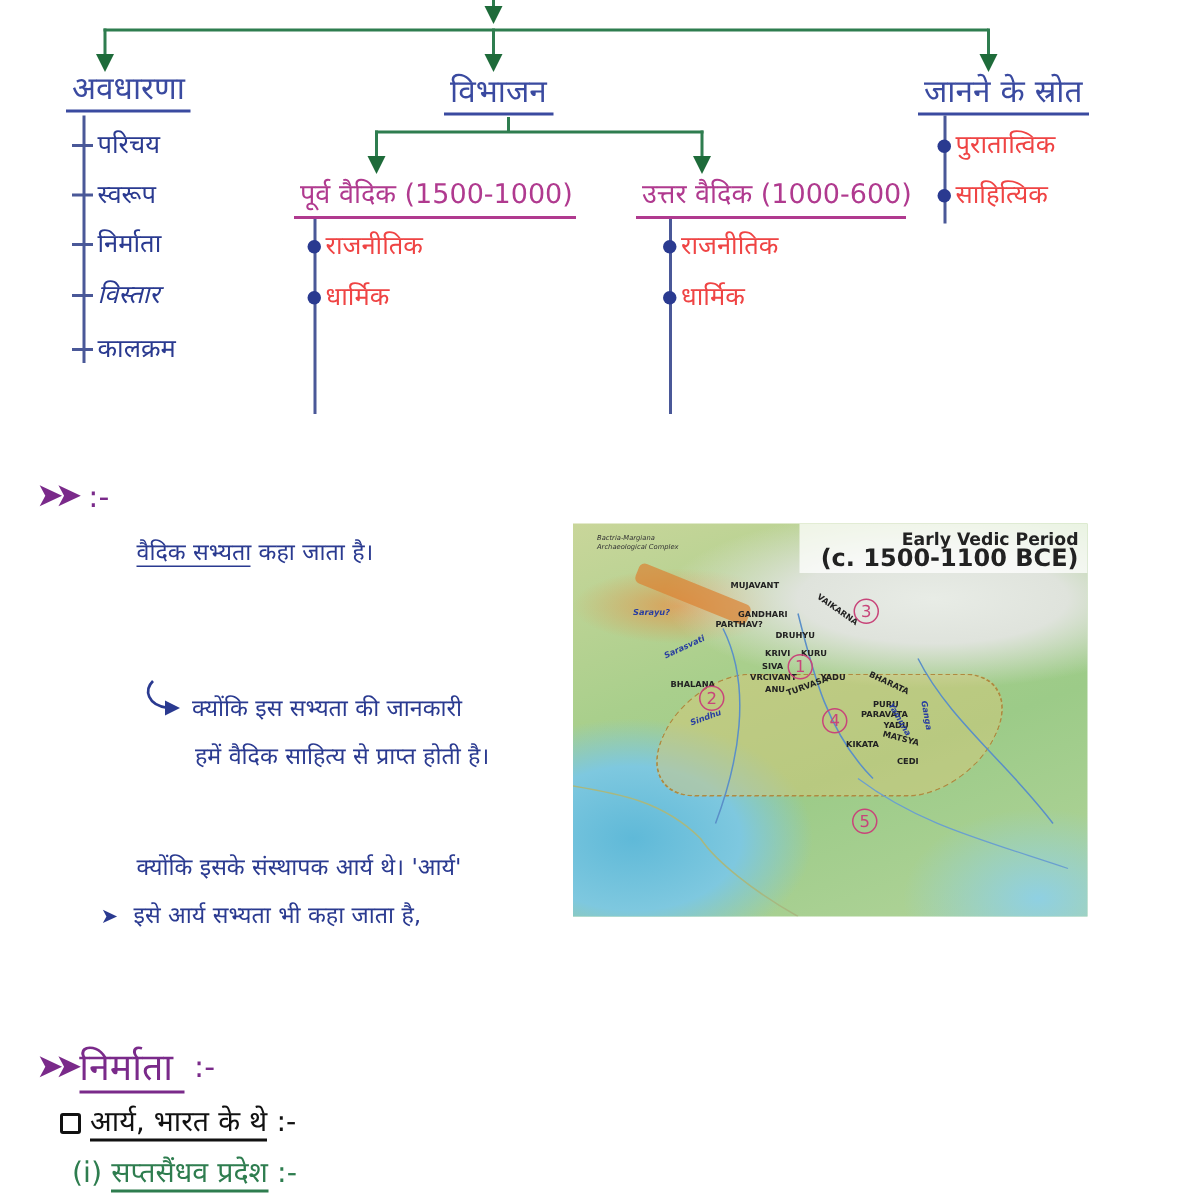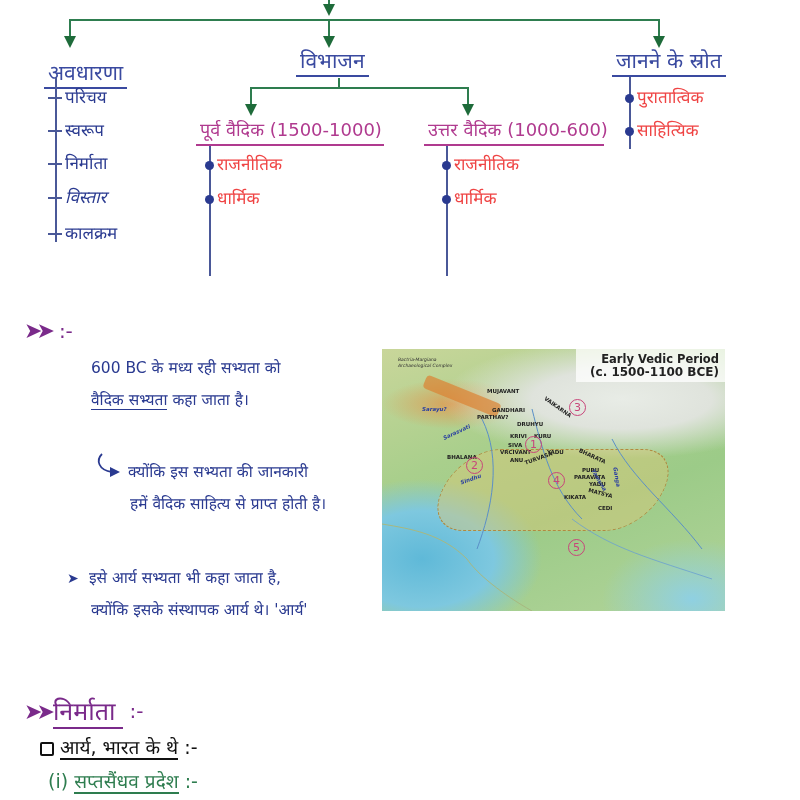--- a/index.html
+++ b/index.html
@@ -39,21 +39,21 @@
     position:absolute; left:382px; top:349px; width:343px; height:262px; overflow:hidden;
     background:
       radial-gradient(ellipse 120px 80px at 40px 210px, #5fb9d8 0%, #7ec8df 60%, transparent 100%),
       radial-gradient(ellipse 90px 60px at 310px 250px, #8fd0e2 0%, transparent 100%),
       radial-gradient(ellipse 180px 60px at 240px 50px, #e8ece6 0%, #dfe3dc 50%, transparent 100%),
       radial-gradient(ellipse 70px 25px at 70px 55px, #d9a15a 0%, transparent 100%),
       linear-gradient(160deg, #c9d69a 0%, #a9cf8c 35%, #9ccb88 60%, #b2d49a 100%);
   }
   .map-title { position:absolute; right:0; top:0; background:rgba(255,255,255,0.75); padding:3px 6px 4px 14px; text-align:right; }
   .map-title .t1 { font-size:11.5px; font-weight:bold; color:#222; line-height:14px; }
-  .map-title .t2 { font-size:12px; font-weight:bold; color:#222; line-height:12px; }
+  .map-title .t2 { font-size:16px; font-weight:bold; color:#222; line-height:12px; }
   .map-label { position:absolute; font-size:5.5px; font-weight:bold; color:#222; white-space:nowrap; }
   .map-label.blue { color:#2a3fa0; font-style:italic; }
   .map-label.small { font-size:4.5px; color:#333; font-weight:normal; font-style:italic; }
   .map-num {
     position:absolute; width:15px; height:15px; border:1.5px solid #c8457a; border-radius:50%;
     color:#c8457a; font-size:11px; line-height:15px; text-align:center;
   }
   .region { position:absolute; background:rgba(220,200,120,0.45); border:1px dashed #b08a40; }
 
   .nirmata-sub { position:absolute; color:#111; font-size:19px; white-space:nowrap; }
@@ -68,21 +68,21 @@
 <div class="green-line" style="left:328px; top:0; width:2px; height:14px;"></div>
 <div class="arrow-down" style="left:323px; top:4px;"></div>
 <div class="green-line" style="left:69px; top:19px; width:590px; height:2px;"></div>
 <div class="green-line" style="left:69px; top:19px; width:2px; height:22px;"></div>
 <div class="arrow-down" style="left:64px; top:36px;"></div>
 <div class="green-line" style="left:328px; top:19px; width:2px; height:22px;"></div>
 <div class="arrow-down" style="left:323px; top:36px;"></div>
 <div class="green-line" style="left:658px; top:19px; width:2px; height:22px;"></div>
 <div class="arrow-down" style="left:653px; top:36px;"></div>
 
-<div class="node-title" style="left:44px; top:60px;">अवधारणा</div>
+<div class="node-title" style="left:44px; top:46px;">अवधारणा</div>
 <div class="vline" style="left:55px; top:77px; height:165px;"></div>
 <div class="tick-item" style="left:55px; top:86px;"><span class="tick"></span><span>परिचय</span></div>
 <div class="tick-item" style="left:55px; top:119px;"><span class="tick"></span><span>स्वरूप</span></div>
 <div class="tick-item" style="left:55px; top:152px;"><span class="tick"></span><span>निर्माता</span></div>
 <div class="tick-item" style="left:55px; top:186px;font-style:italic;"><span class="tick"></span><span>विस्तार</span></div>
 <div class="tick-item" style="left:55px; top:222px;"><span class="tick"></span><span>कालक्रम</span></div>
 
 <div class="node-title" style="left:296px; top:48px;">विभाजन</div>
 <div class="green-line" style="left:338px; top:78px; width:2px; height:10px;"></div>
 <div class="green-line" style="left:250px; top:87px; width:219px; height:2px;"></div>
@@ -105,35 +105,34 @@
 <div class="vline" style="left:629px; top:77px; height:72px;"></div>
 <div class="dot-item" style="left:629px; top:86px;"><span class="dot"></span><span>पुरातात्विक</span></div>
 <div class="dot-item" style="left:629px; top:119px;"><span class="dot"></span><span>साहित्यिक</span></div>
 
 <div class="section-head" style="left:24px; top:318px;">
   <span class="chev">➤➤</span>
   <span class="colon">:-</span>
 </div>
 
 <div class="para" style="left:91px; top:352px;">
-  <div><span>600 BC के मध्य रही सभ्यता को</span></div>
   <div><span class="underline">वैदिक सभ्यता</span><span> कहा जाता है।</span></div>
 </div>
 <svg class="abs" style="left:94px; top:452px;" width="34" height="30" viewBox="0 0 34 30">
   <path d="M8 2 C 2 8, 4 18, 18 20" stroke="#2a3a90" stroke-width="1.8" fill="none"></path>
   <path d="M16 15 L26 20 L16 25 Z" fill="#2a3a90"></path>
 </svg>
 <div class="para" style="left:128px; top:456px;">
   <div><span>क्योंकि इस सभ्यता की जानकारी</span></div>
   <div style="margin-left:2px;"><span>हमें वैदिक साहित्य से प्राप्त होती है।</span></div>
 </div>
 
 <div class="para" style="left:91px; top:562px;">
+  <div><span>क्योंकि इसके संस्थापक आर्य थे। 'आर्य'</span></div>
   <div><span class="bullet">➤</span><span>इसे आर्य सभ्यता भी कहा जाता है,</span></div>
-  <div><span>क्योंकि इसके संस्थापक आर्य थे। 'आर्य'</span></div>
 </div>
 
 <div class="map">
 
   <div class="region" style="left:60px; top:100px; width:220px; height:80px; transform:skewX(-25deg); border-radius:40px;"></div>
   <div class="abs" style="left:40px; top:40px; width:80px; height:14px; background:rgba(220,130,50,0.7); transform:rotate(22deg); border-radius:4px;"></div>
 
   <svg class="abs" style="left:0;top:0;" width="343" height="262">
     <path d="M100 70 C 120 110, 110 160, 95 200" stroke="#5a8fc8" stroke-width="1" fill="none"></path>
     <path d="M150 60 C 160 100, 170 140, 200 170" stroke="#5a8fc8" stroke-width="1" fill="none"></path>

